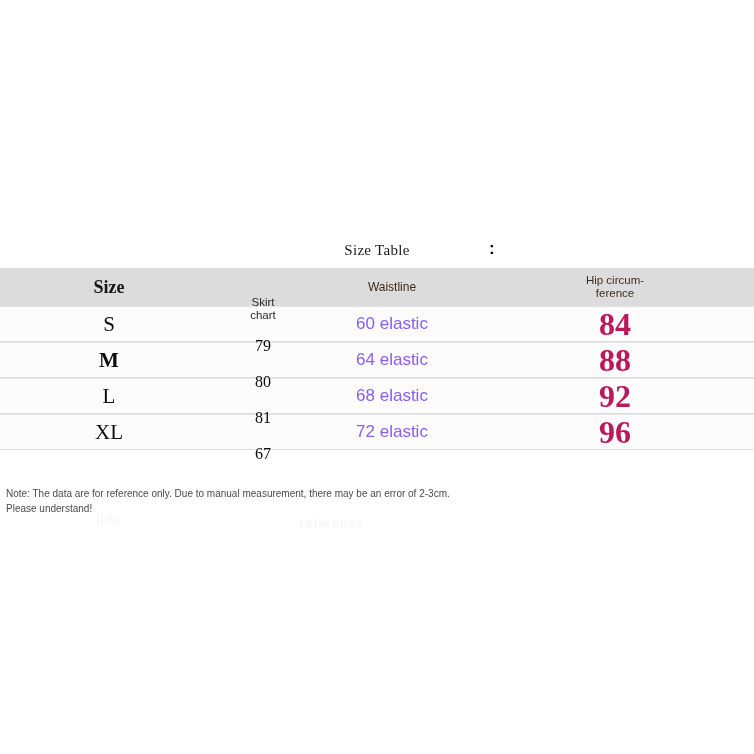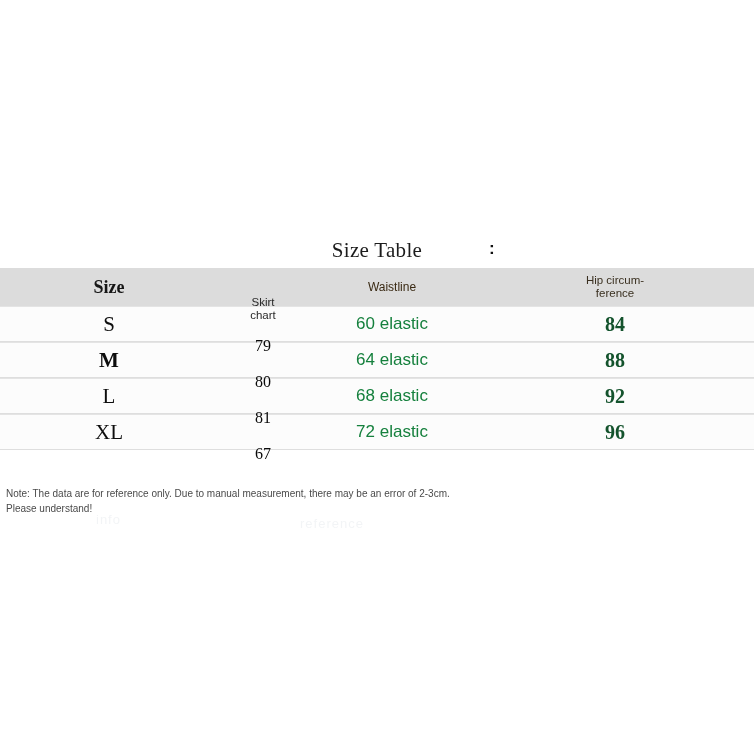--- a/index.html
+++ b/index.html
@@ -27,21 +27,21 @@
     left: 0;
     top: 232px;
     width: 754px;
     height: 36px;
     display: flex;
     align-items: center;
     justify-content: center;
   }
   .title-text {
     font-family: "Liberation Serif", serif;
-    font-size: 21px;
+    font-size: 15px;
     color: #1c1c1c;
     letter-spacing: 0.3px;
   }
   .title-colon {
     position: absolute;
     left: 489px;
     top: 240px;
     font-size: 17px;
     color: #111;
     font-family: "Liberation Sans", sans-serif;
@@ -120,27 +120,27 @@
     font-weight: bold;
   }
   .d-num {
     font-family: "Liberation Serif", serif;
     font-size: 16px;
     color: #0b0b0b;
   }
   .d-waist {
     font-family: "Liberation Sans", sans-serif;
     font-size: 17px;
-    color: #15803d;
+    color: #8b5cf6;
   }
   .d-hip {
     font-family: "Liberation Serif", serif;
-    font-size: 20px;
-    font-weight: bold;
-    color: #14532d;
+    font-size: 32px;
+    font-weight: bold;
+    color: #be185d;
   }
 
   
   .note {
     position: absolute;
     left: 6px;
     top: 487px;
     width: 600px;
     font-family: "Liberation Sans", sans-serif;
     font-size: 10px;

